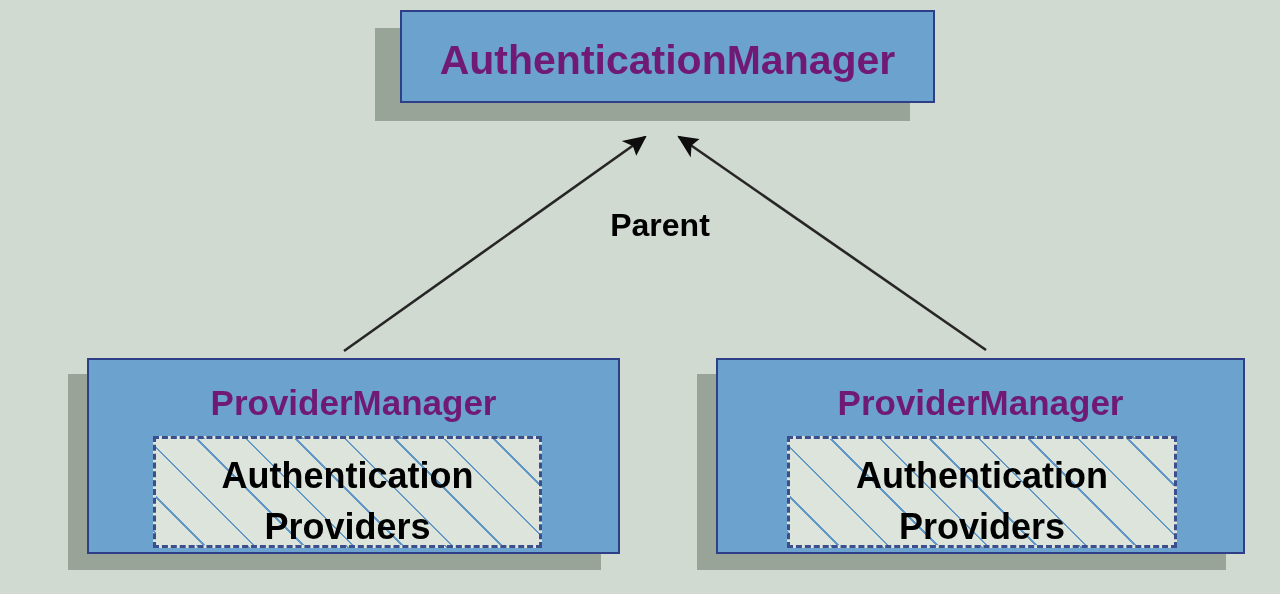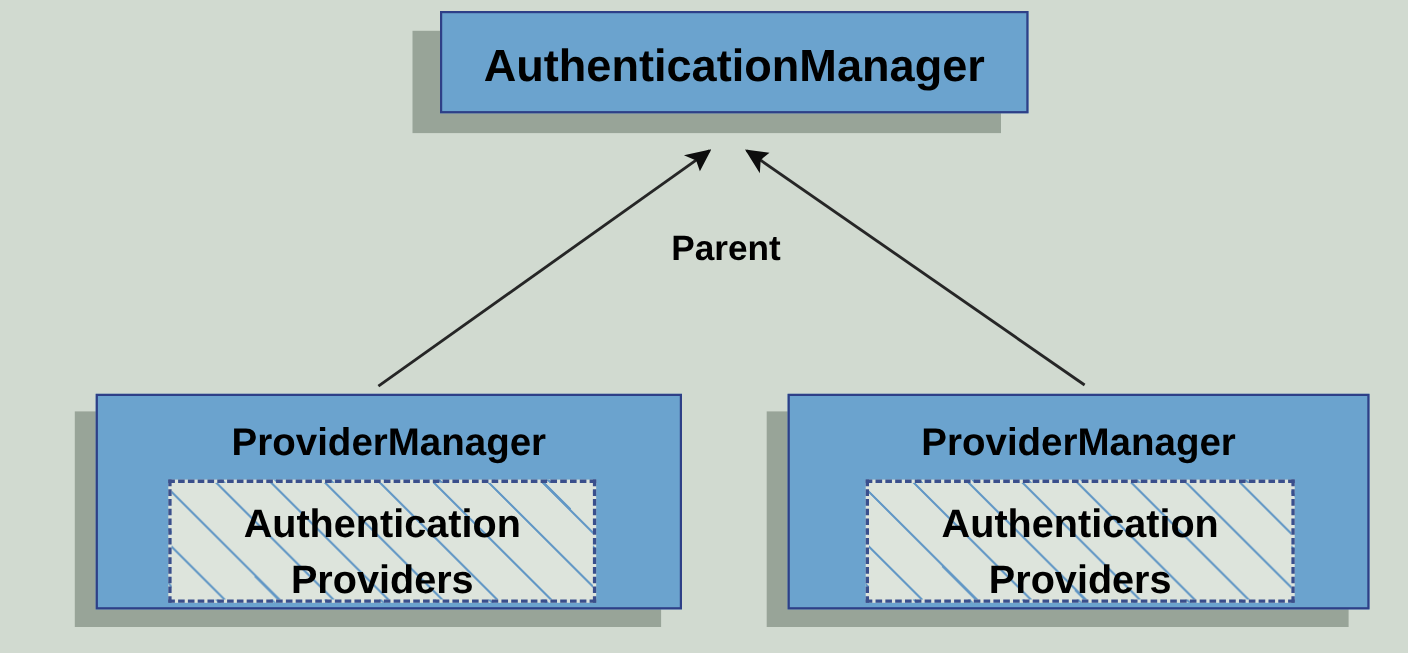--- a/index.html
+++ b/index.html
@@ -33,21 +33,21 @@
     position: absolute;
     background: #98a498;
     z-index: 1;
   }
 
   .node-title {
     position: absolute;
     left: 0;
     right: 0;
     text-align: center;
-    color: #000000;
+    color: #701a75;
     font-weight: bold;
     line-height: 1;
     white-space: nowrap;
   }
 
   
   #auth-manager-box {
     left: 400px;
     top: 10px;
     width: 535px;

